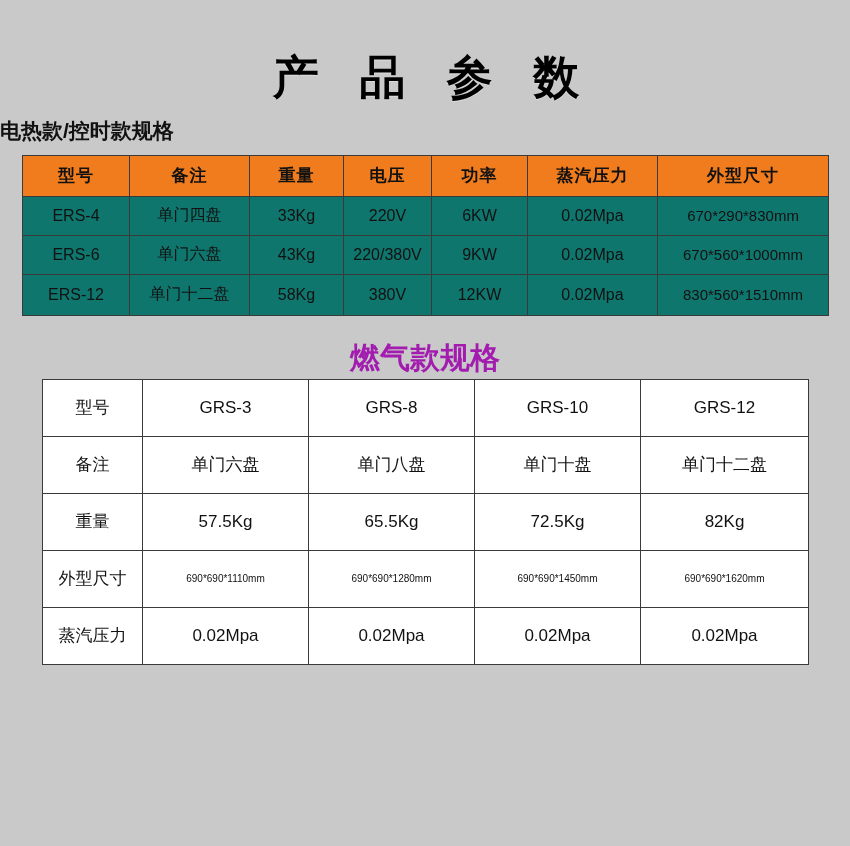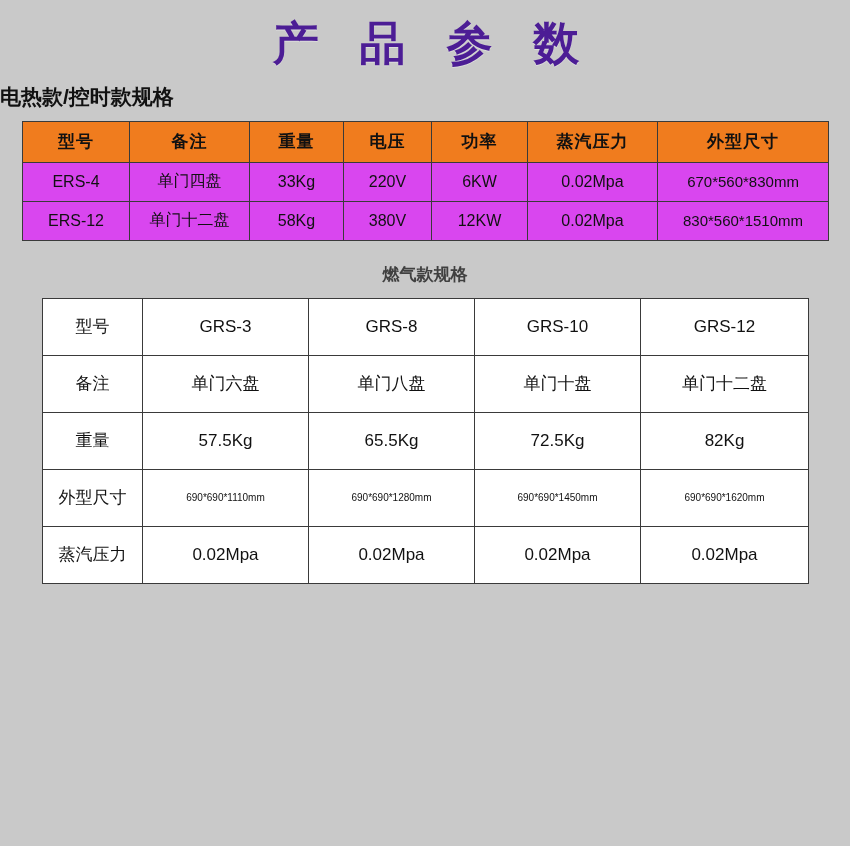--- a/index.html
+++ b/index.html
@@ -21,42 +21,42 @@
     height: 846px;
     position: relative;
     box-sizing: border-box;
   }
 
   .main-title {
     text-align: center;
     font-size: 46px;
     font-weight: 700;
     letter-spacing: 14px;
-    padding-top: 18px;
+    padding-top: 52px;
     line-height: 1.1;
-    color: #4c1d95;
+    color: #000000;
     text-shadow: 0 1px 0 #ffffff55;
     margin-left: 16px;
   }
 
   .sub-title {
     font-size: 21px;
     font-weight: 700;
     margin-top: 14px;
     margin-bottom: 10px;
     color: #111;
   }
 
   .section2-title {
     text-align: center;
-    font-size: 17px;
+    font-size: 30px;
     font-weight: 700;
     margin-top: 22px;
-    margin-bottom: 12px;
-    color: #404040;
+    margin-bottom: 0;
+    color: #a21caf;
   }
 
   
   .tbl1-wrap {
     width: 806px;
     margin: 0 auto;
   }
   table.t1 {
     border-collapse: collapse;
     width: 100%;
@@ -64,21 +64,21 @@
     background: #ffffff;
   }
   table.t1 th, table.t1 td {
     border: 1px solid #3a3a3a;
     text-align: center;
     font-size: 16px;
     color: #111;
     padding: 0;
     height: 38px;
     vertical-align: middle;
-    background: #d946ef;
+    background: #0f766e;
     white-space: nowrap;
     overflow: hidden;
   }
   table.t1 thead th {
     background: #F07C1E;
     font-weight: 700;
     font-size: 17px;
     height: 40px;
     letter-spacing: 1px;
   }
@@ -155,21 +155,30 @@
         </tr>
       </thead>
       <tbody>
         <tr>
           <td>ERS-4</td>
           <td>单门四盘</td>
           <td>33Kg</td>
           <td>220V</td>
           <td>6KW</td>
           <td>0.02Mpa</td>
-          <td class="dim">670*560*830mm</td>
+          <td class="dim">670*290*830mm</td>
+        </tr>
+        <tr>
+          <td>ERS-6</td>
+          <td>单门六盘</td>
+          <td>43Kg</td>
+          <td>220/380V</td>
+          <td>9KW</td>
+          <td>0.02Mpa</td>
+          <td class="dim">670*560*1000mm</td>
         </tr>
         <tr>
           <td>ERS-12</td>
           <td>单门十二盘</td>
           <td>58Kg</td>
           <td>380V</td>
           <td>12KW</td>
           <td>0.02Mpa</td>
           <td class="dim">830*560*1510mm</td>
         </tr>

